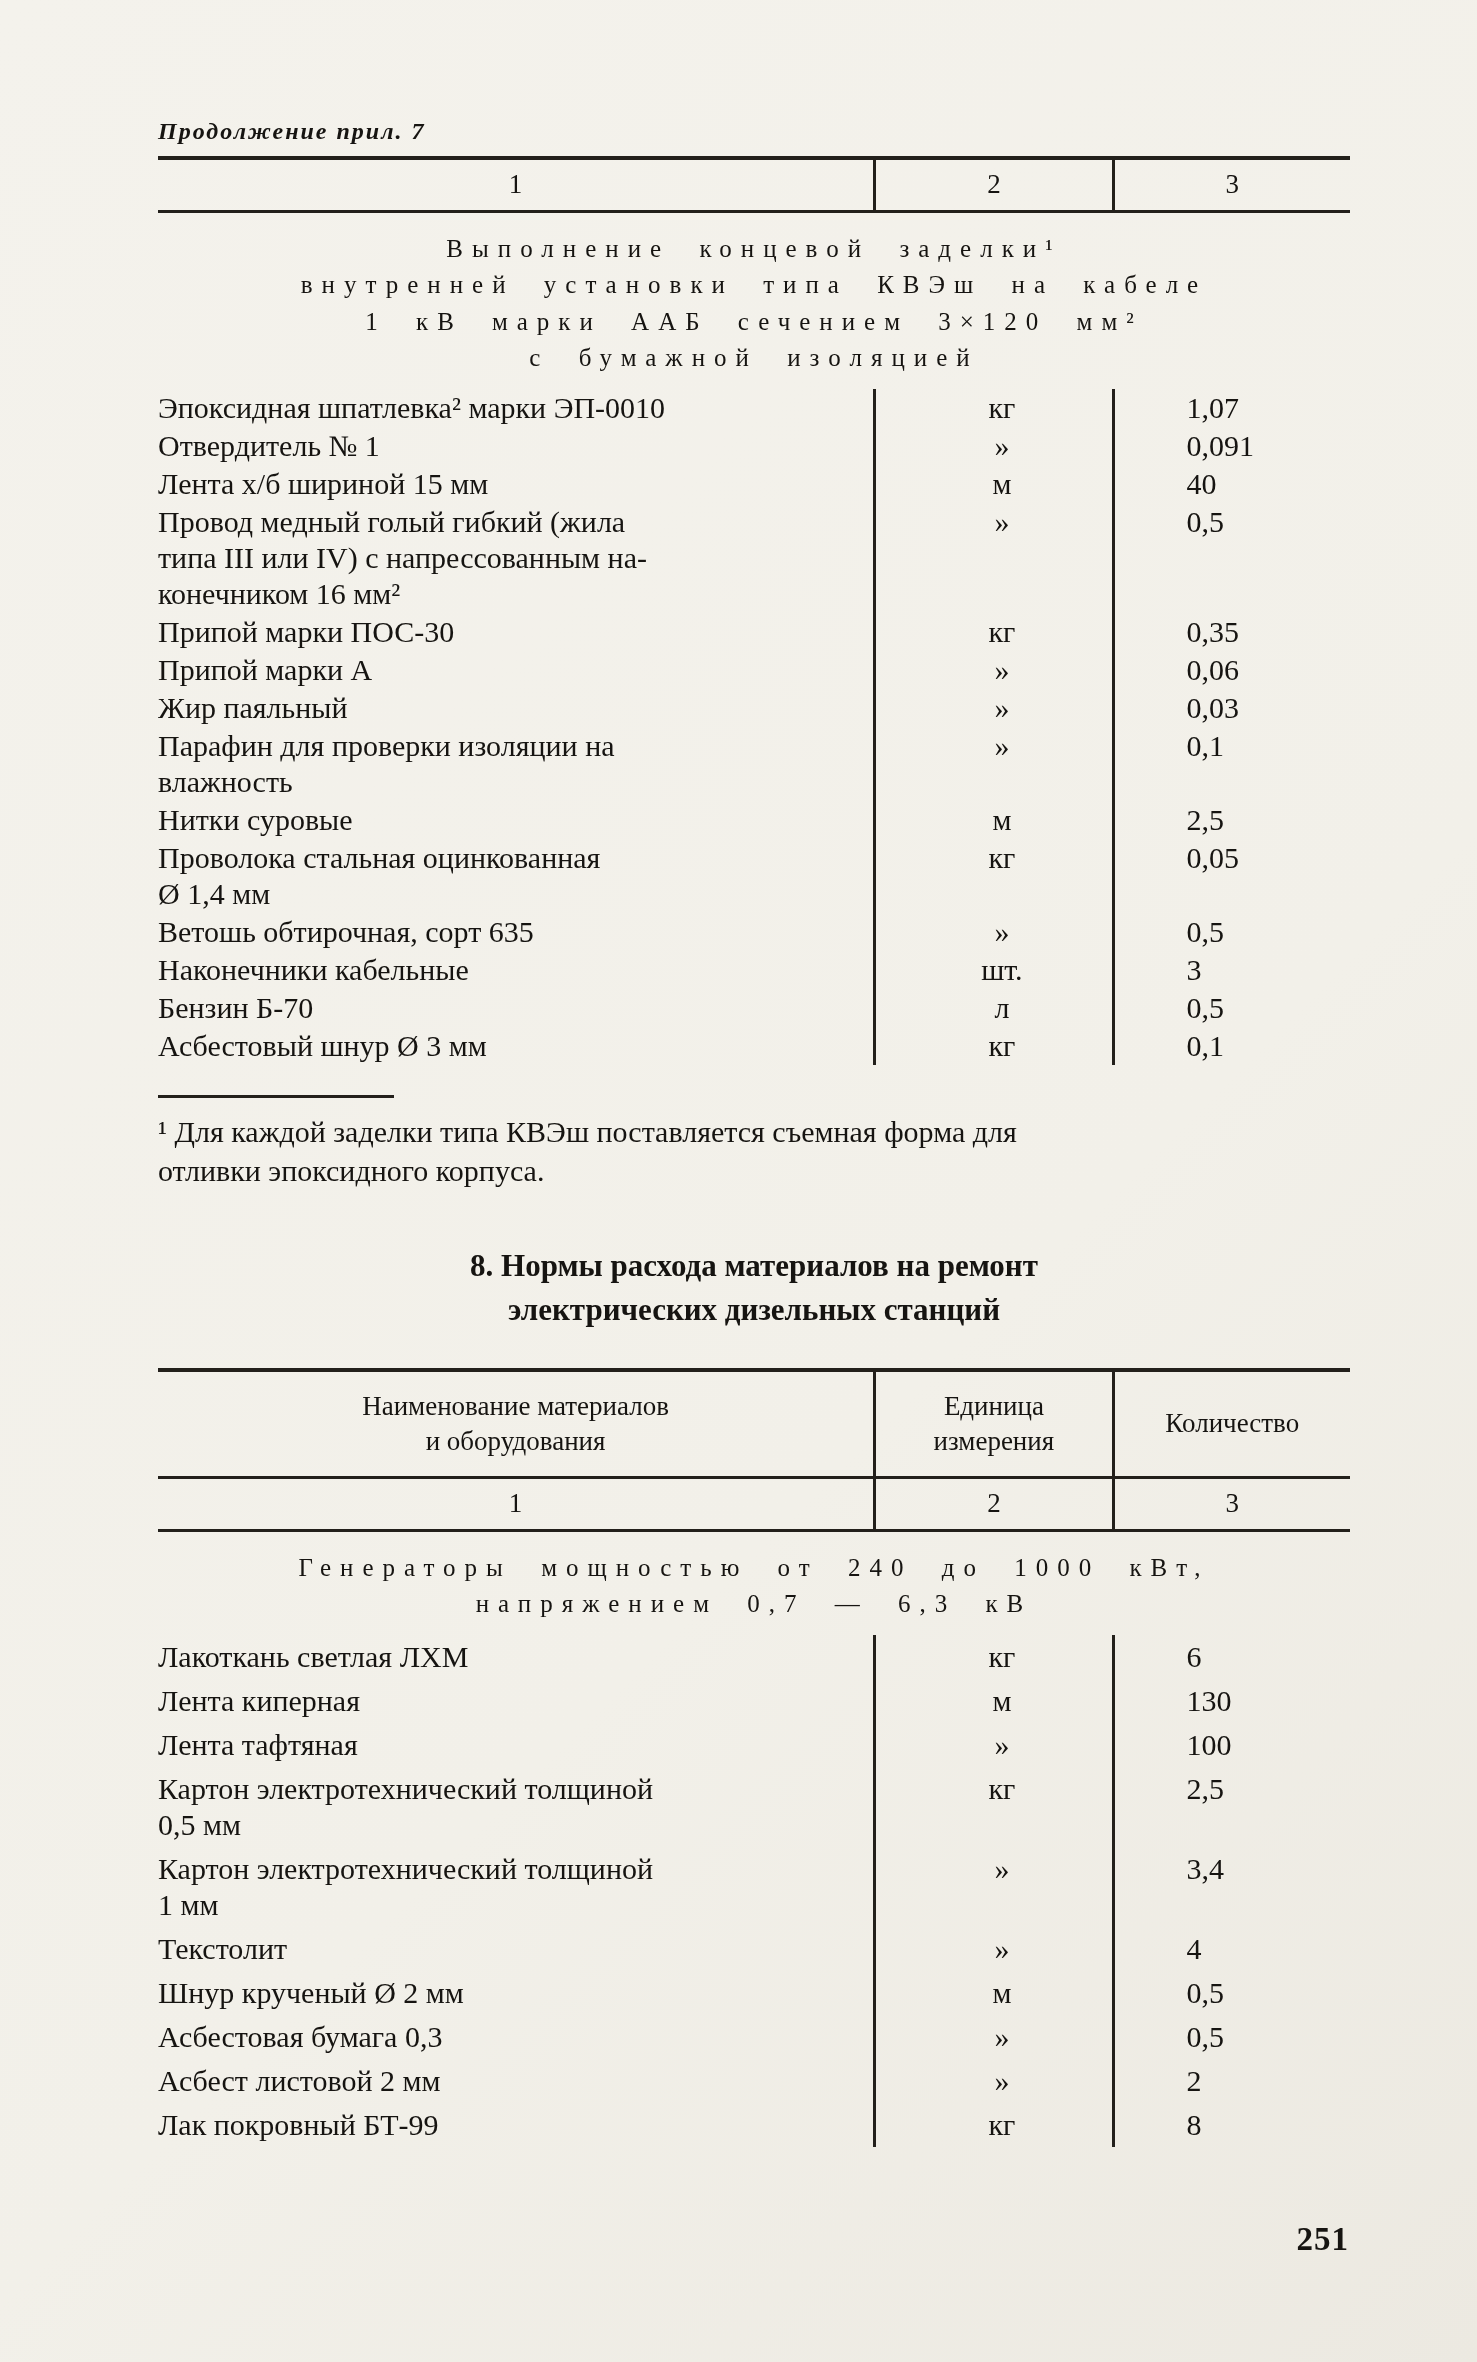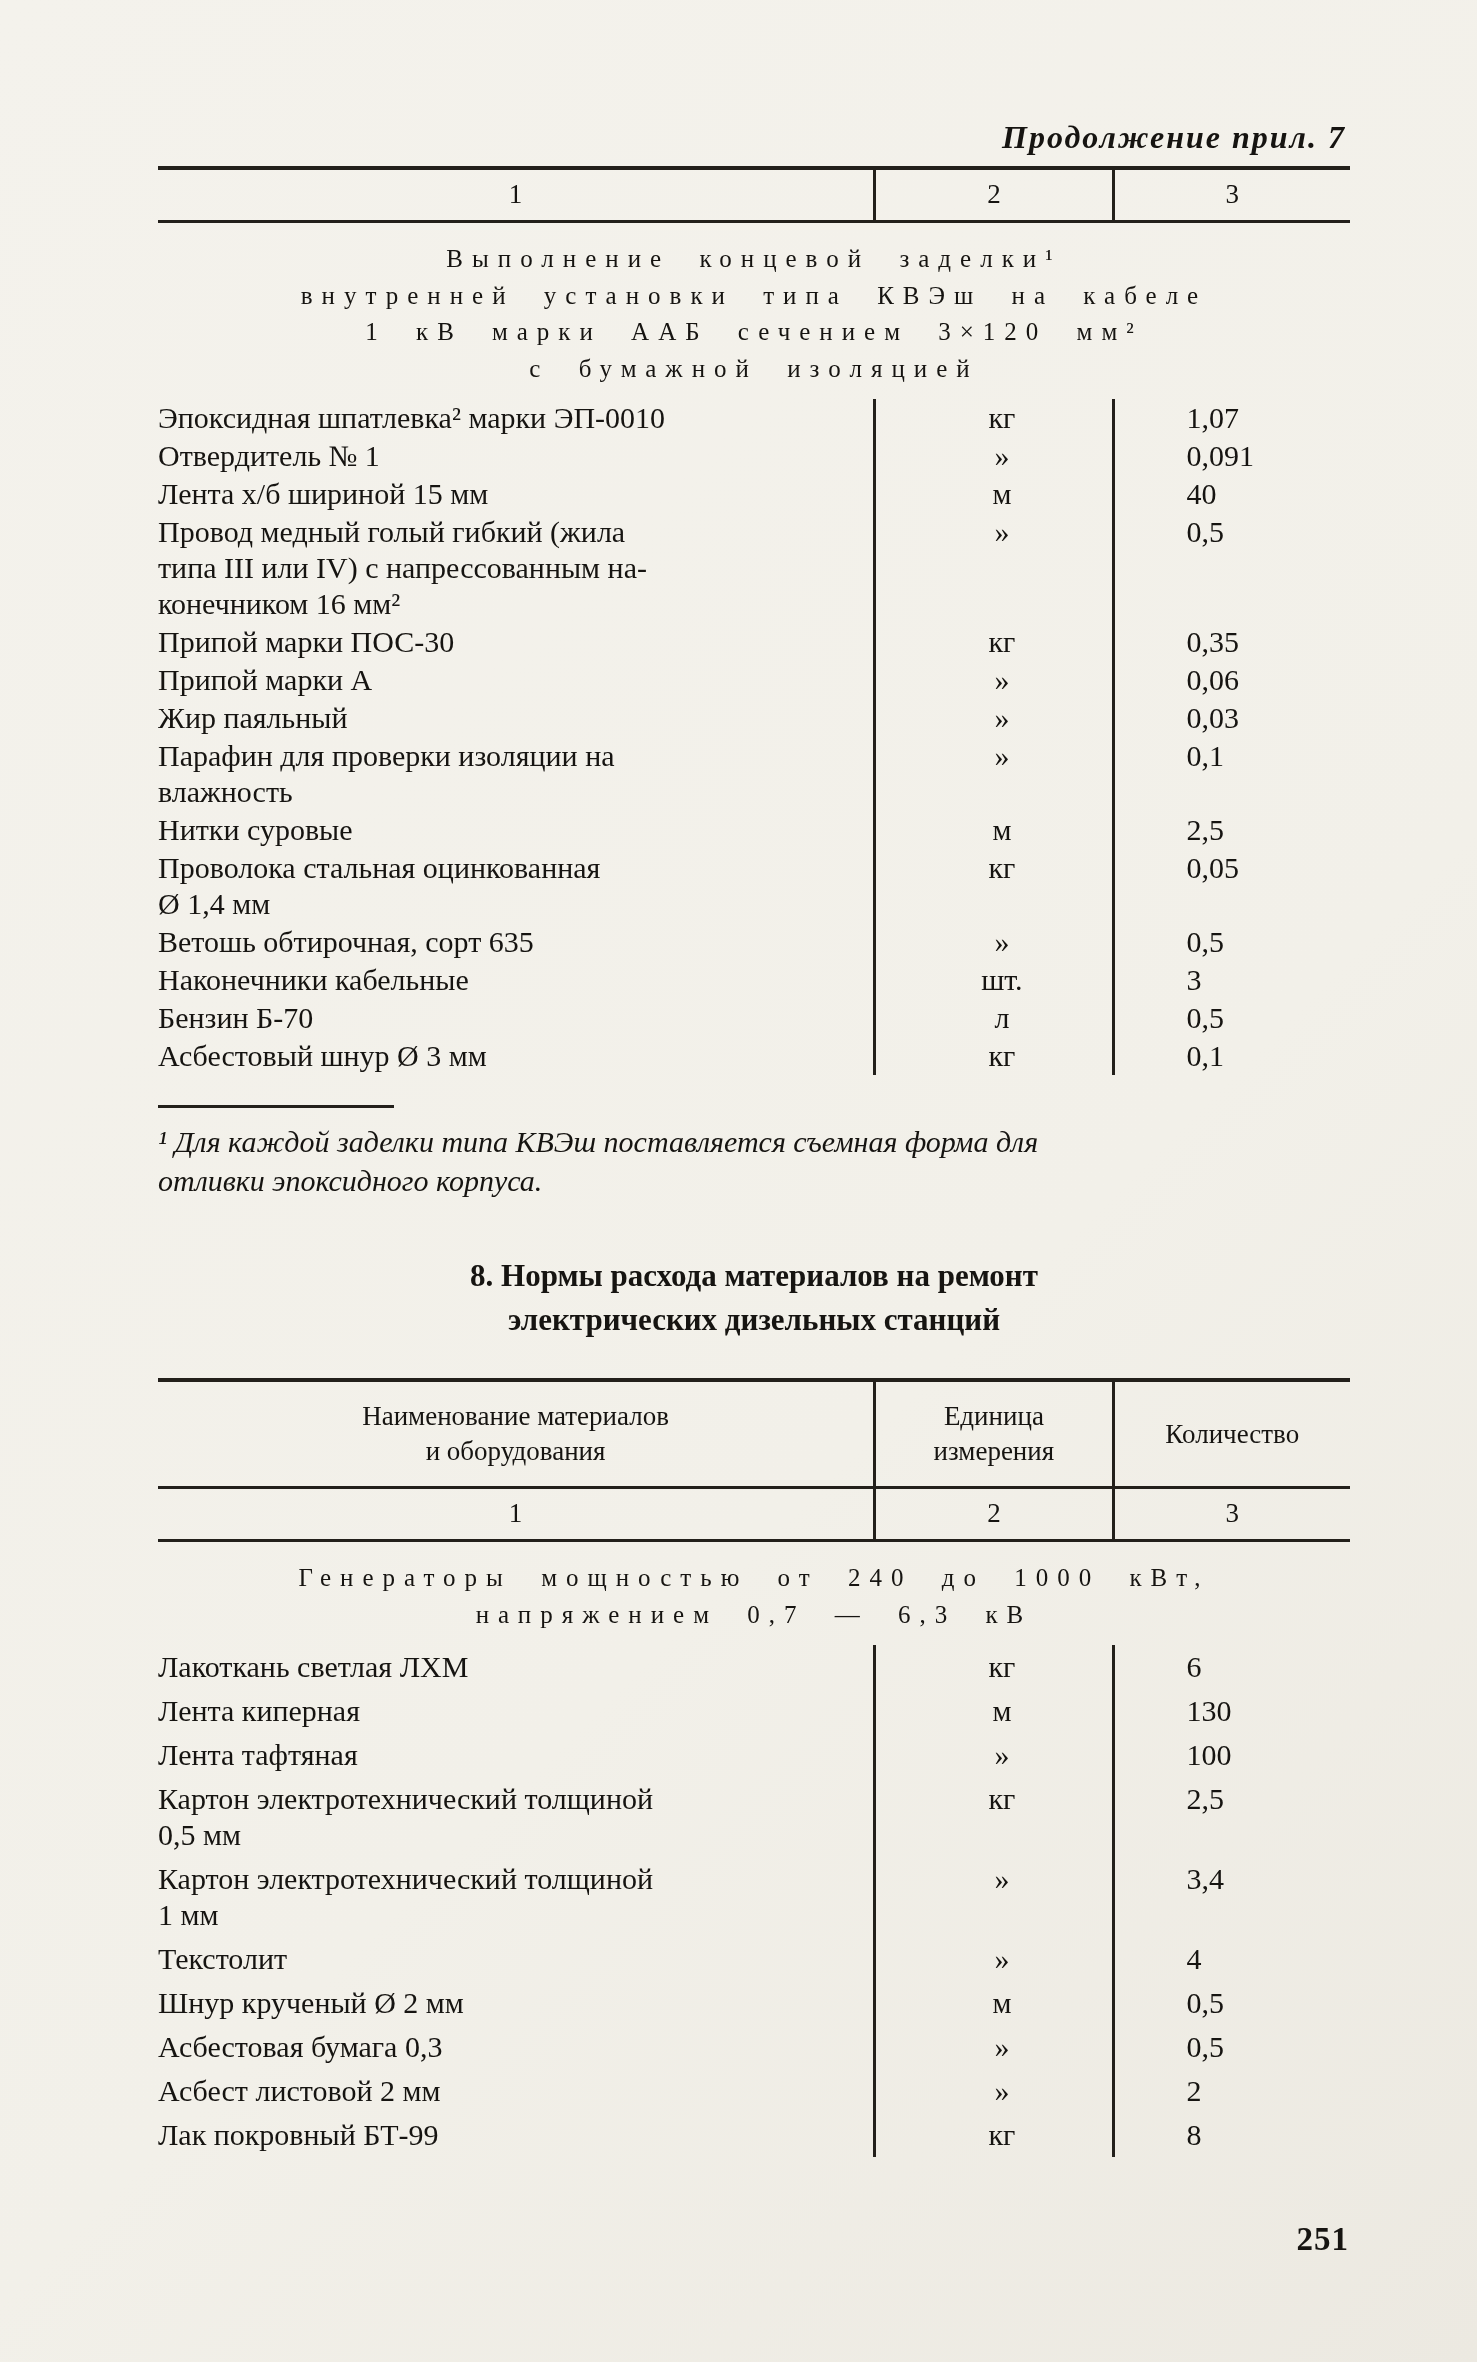--- a/index.html
+++ b/index.html
@@ -4,41 +4,41 @@
 <style>
   html,body{margin:0;padding:0;background:#d8d6d0;}
   .page{
     width:1477px;height:2362px;position:relative;overflow:hidden;
     background:linear-gradient(135deg,#f4f2ec 0%,#f2f0e9 60%,#ece9e1 100%);
     font-family:"Liberation Serif","DejaVu Serif",serif;
     color:#161411;
   }
   .content{position:absolute;left:158px;top:0;width:1192px;font-size:30px;line-height:1.32;}
   .header-line{
-    margin-top:116px;text-align:right;font-style:italic;font-weight:bold;
-    font-size:32px;letter-spacing:2px;padding-right:4px;margin-bottom:8px;
+    margin-top:116px;text-align:left;font-style:italic;font-weight:bold;
+    font-size:24px;letter-spacing:2px;padding-right:4px;margin-bottom:8px;
   }
   .rule{border-top:4px solid #23201b;height:0;}
   .rule.thin{border-top-width:3px;}
   .grid{display:grid;grid-template-columns:60% 20% 20%;}
   .colnums{height:50px;font-size:27px;}
   .colnums>div{display:flex;align-items:center;justify-content:center;height:100%;}
   .colnums .vline{border-left:3px solid #23201b;}
   .spaced-title{text-align:center;margin:18px 0 12px;font-size:25px;line-height:1.46;}
   .spaced-title>div{letter-spacing:9px;word-spacing:14px;white-space:nowrap;}
   .tbody .trow{display:grid;grid-template-columns:60% 20% 20%;}
   .tbody .name{
     text-align:justify;padding:1px 20px 1px 0;line-height:1.2;white-space:pre-line;
   }
   .tbody .unit{border-left:3px solid #23201b;text-align:center;line-height:1.2;padding-top:1px;padding-left:16px;}
   .tbody .qty{border-left:3px solid #23201b;text-align:left;padding:1px 0 1px 72px;line-height:1.2;}
   .t2 .tbody .name,.t2 .tbody .unit,.t2 .tbody .qty{padding-top:4px;padding-bottom:4px;}
   .footnote-rule{width:236px;border-top:3px solid #23201b;margin-top:30px;}
   .footnotes{margin-top:14px;}
-  .footnotes p{margin:0 0 4px 0;text-align:justify;white-space:pre-line;line-height:1.3;font-style:italic;}
+  .footnotes p{margin:0 0 4px 0;text-align:justify;white-space:pre-line;line-height:1.3;}
   .section-heading{margin-top:54px;text-align:center;font-weight:bold;font-size:31px;line-height:1.42;}
   .t2head{min-height:104px;font-size:27px;line-height:1.3;}
   .t2head>div{display:flex;align-items:center;justify-content:center;text-align:center;white-space:pre-line;height:100%;}
   .t2head .vline{border-left:3px solid #23201b;}
   .page-number{position:absolute;right:128px;bottom:104px;font-size:33px;font-weight:bold;letter-spacing:1px;}
 </style>
 </head>
 <body>
 
 <div class="page">

